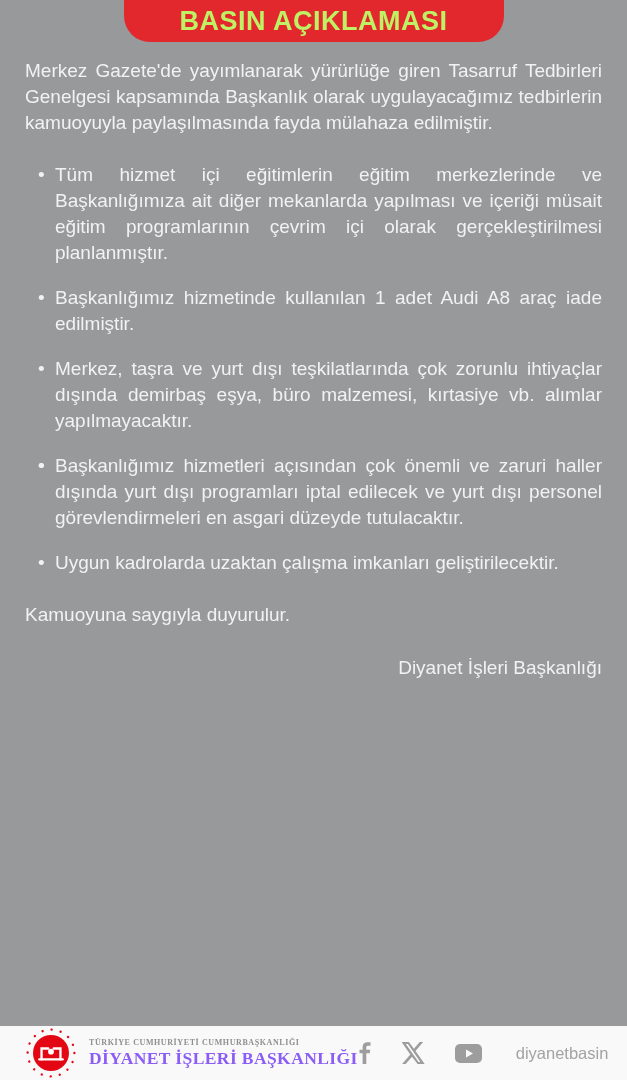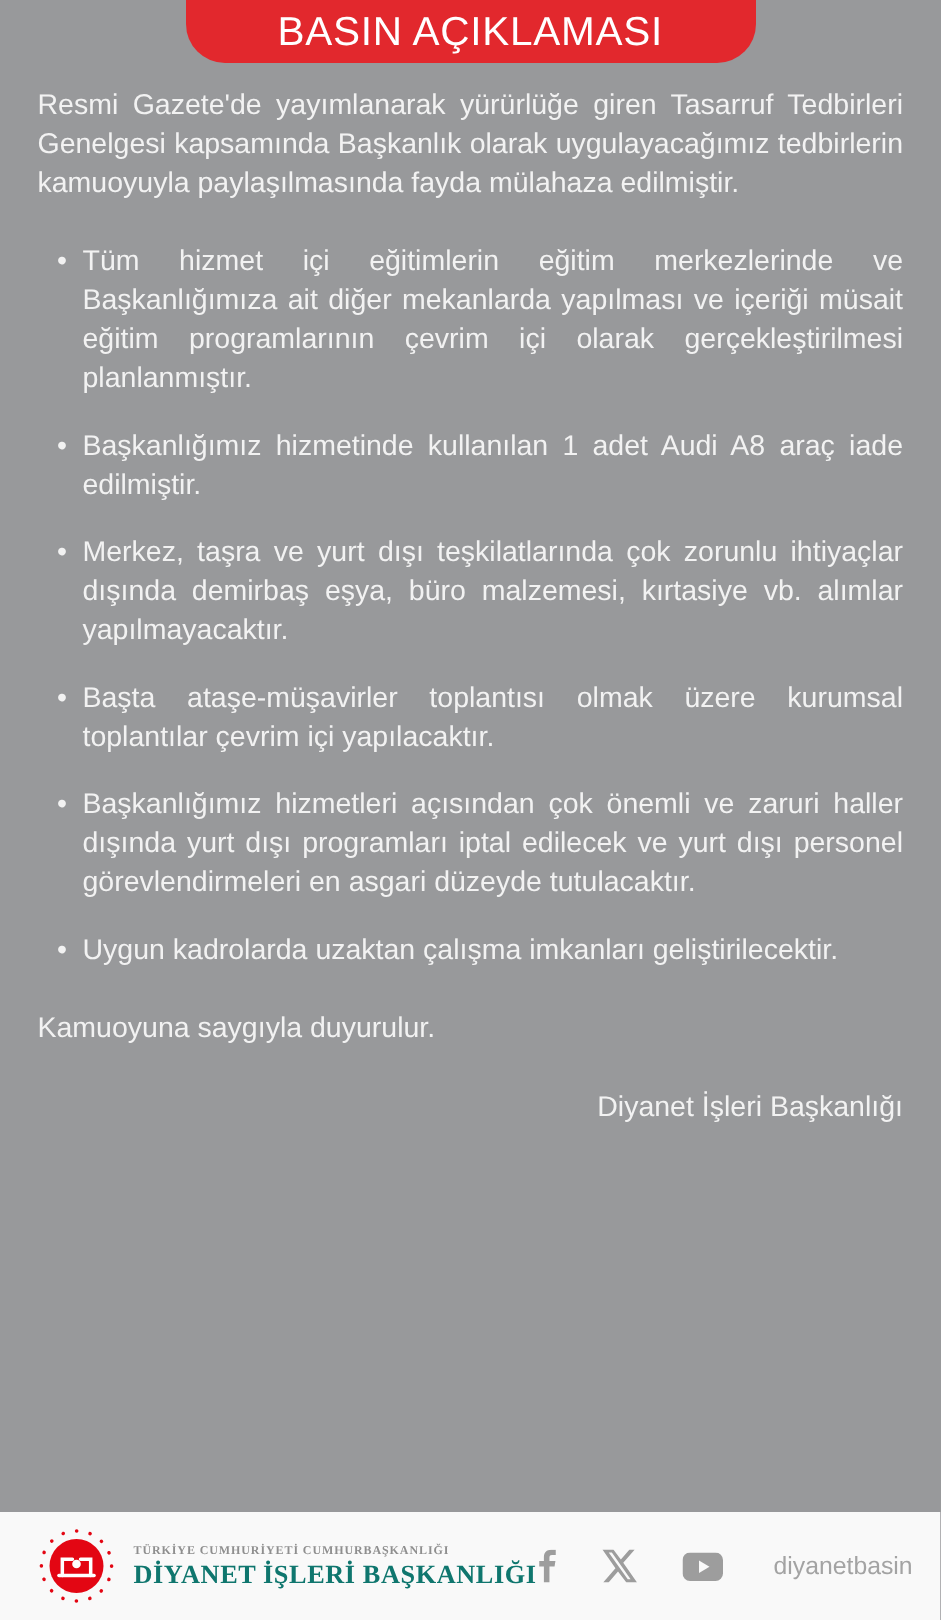--- a/index.html
+++ b/index.html
@@ -20,23 +20,23 @@
     width: 380px;
     height: 42px;
     margin: 0 auto;
     background: #e2282d;
     border-radius: 0 0 26px 26px;
     display: flex;
     align-items: center;
     justify-content: center;
   }
   .banner-title {
-    color: #ffffff;
+    color: #bef264;
     font-size: 27px;
-    font-weight: normal;
+    font-weight: bold;
     letter-spacing: 0.5px;
   }
 
   
   .content {
     padding: 16px 25px 0 25px;
     color: #f2f2f2;
     font-size: 19px;
     line-height: 26px;
   }
@@ -66,21 +66,21 @@
   .signature {
     text-align: right;
     margin-top: 24px;
     line-height: 27px;
   }
 
   
   .footer {
     position: absolute;
     left: 0; right: 0; bottom: 0;
-    height: 72px;
+    height: 54px;
     background: #f9f9f9;
     display: flex;
     align-items: center;
     padding: 0 24px;
     box-sizing: border-box;
     margin-top: 24px;
   }
   .logo { width: 54px; height: 54px; flex: 0 0 auto; }
   .org-block {
     margin-left: 11px;
@@ -90,21 +90,21 @@
   }
   .org-small {
     font-size: 8px;
     letter-spacing: 0.6px;
     color: #8f8f8f;
     font-weight: bold;
   }
   .org-large {
     font-size: 17.5px;
     letter-spacing: 0.4px;
-    color: #0f766e;
+    color: #8b5cf6;
     font-weight: bold;
   }
   .social {
     margin-left: auto;
     display: flex;
     align-items: center;
     gap: 30px;
   }
   .social svg { display: block; }
   .handle {
@@ -115,39 +115,38 @@
 </style>
 </head>
 <body>
 
 <div class="banner">
   <span class="banner-title">BASIN AÇIKLAMASI</span>
 </div>
 
 <div class="content">
 
-  <p>Resmi Gazete'de yayımlanarak yürürlüğe giren Tasarruf Tedbirleri Genelgesi kapsamında Başkanlık olarak uygulayacağımız tedbirlerin kamuoyuyla paylaşılmasında fayda mülahaza edilmiştir.</p>
+  <p>Merkez Gazete'de yayımlanarak yürürlüğe giren Tasarruf Tedbirleri Genelgesi kapsamında Başkanlık olarak uygulayacağımız tedbirlerin kamuoyuyla paylaşılmasında fayda mülahaza edilmiştir.</p>
 
 
   <ul class="measures">
     <li>
       <span class="marker">•</span>
       <span>Tüm hizmet içi eğitimlerin eğitim merkezlerinde ve Başkanlığımıza ait diğer mekanlarda yapılması ve içeriği müsait eğitim programlarının çevrim içi olarak gerçekleştirilmesi planlanmıştır.</span>
     </li>
     <li>
       <span class="marker">•</span>
       <span>Başkanlığımız hizmetinde kullanılan 1 adet Audi A8 araç iade edilmiştir.</span>
     </li>
     <li>
       <span class="marker">•</span>
       <span>Merkez, taşra ve yurt dışı teşkilatlarında çok zorunlu ihtiyaçlar dışında demirbaş eşya, büro malzemesi, kırtasiye vb. alımlar yapılmayacaktır.</span>
     </li>
     <li>
       <span class="marker">•</span>
-      <span>Başta ataşe-müşavirler toplantısı olmak üzere kurumsal toplantılar çevrim içi yapılacaktır.</span>
     </li>
     <li>
       <span class="marker">•</span>
       <span>Başkanlığımız hizmetleri açısından çok önemli ve zaruri haller dışında yurt dışı programları iptal edilecek ve yurt dışı personel görevlendirmeleri en asgari düzeyde tutulacaktır.</span>
     </li>
     <li>
       <span class="marker">•</span>
       <span>Uygun kadrolarda uzaktan çalışma imkanları geliştirilecektir.</span>
     </li>
   </ul>

